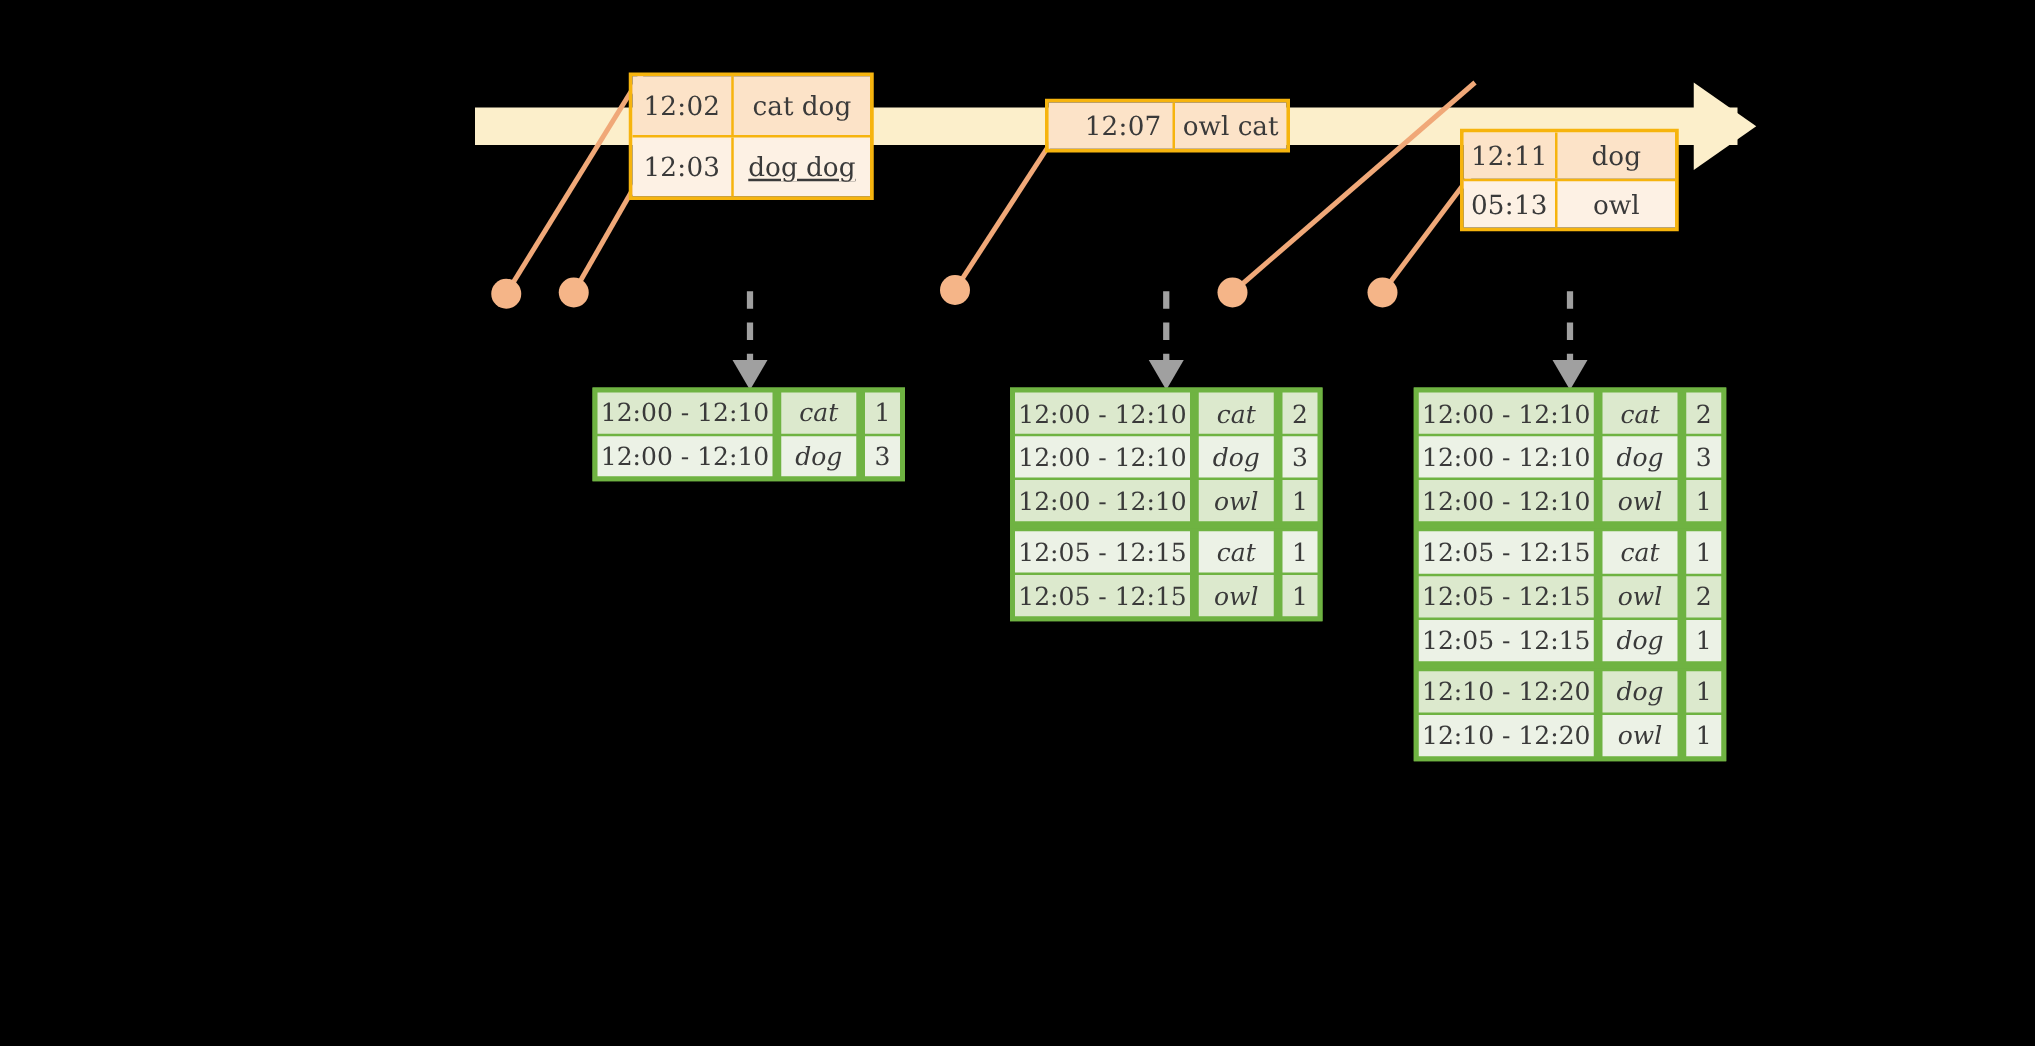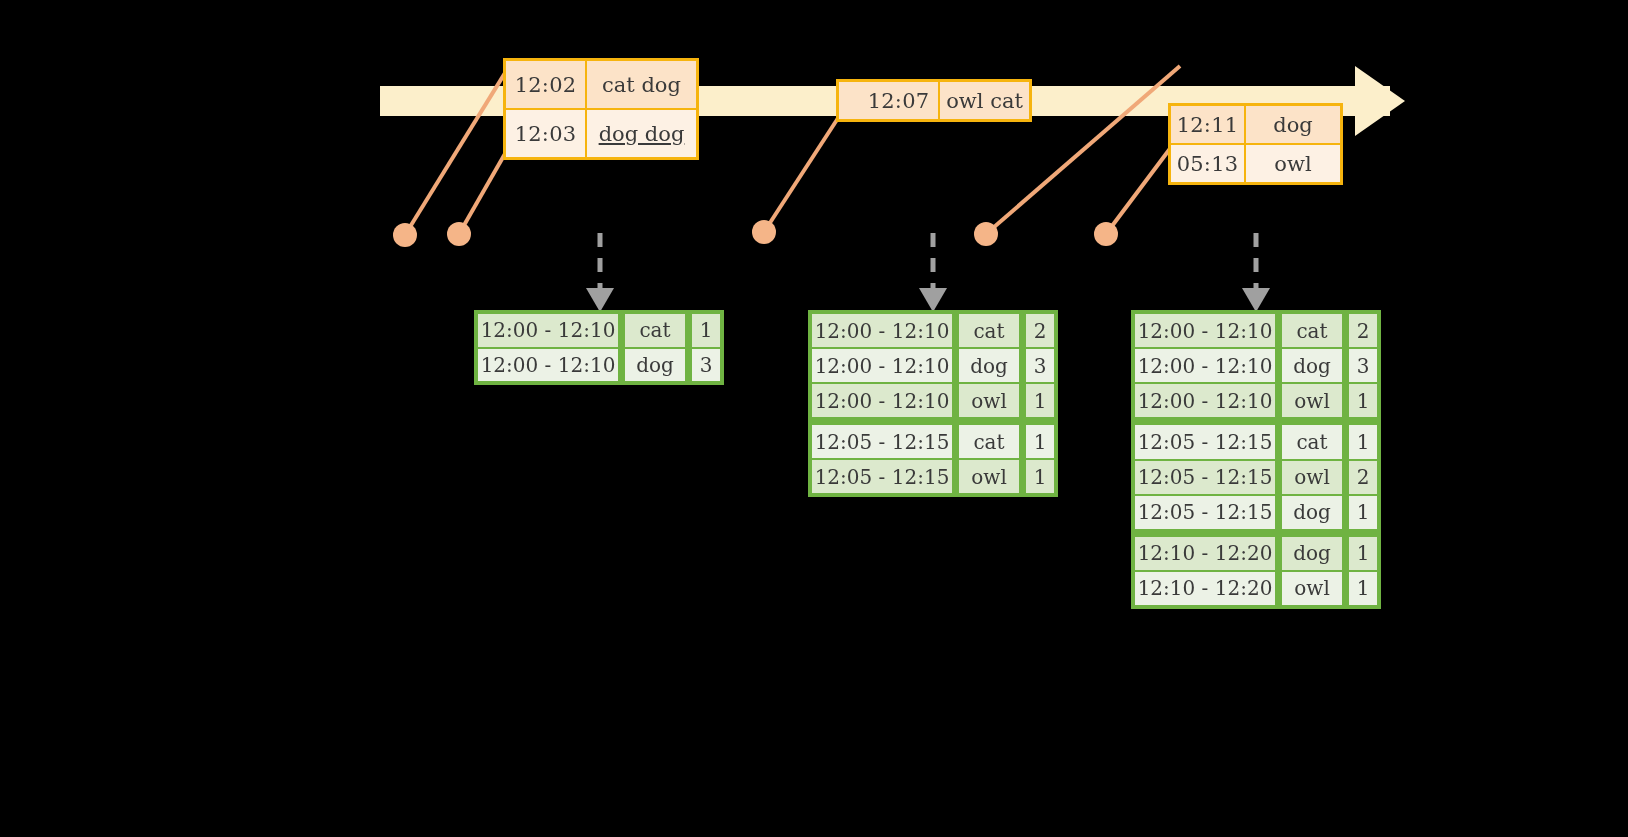--- a/index.html
+++ b/index.html
@@ -88,21 +88,21 @@
     display: flex;
     align-items: center;
     justify-content: center;
     color: #3a3a3a;
     font-size: 20px;
     font-family: "DejaVu Serif", serif;
   }
   .grow.shade-a .gcell { background: #DCE9CD; }
   .grow.shade-b .gcell { background: #ECF2E6; }
   .gcell.c-window { justify-content: center; }
-  .gcell.c-key    { justify-content: center; }
+  .gcell.c-key    { justify-content: center; font-style: italic; }
   .gcell.c-count  { justify-content: center; }
   .gsep {
     height: 4px;
     background: #6FB342;
     flex: 0 0 4px;
   }
 </style>
 </head>
 <body>
 

